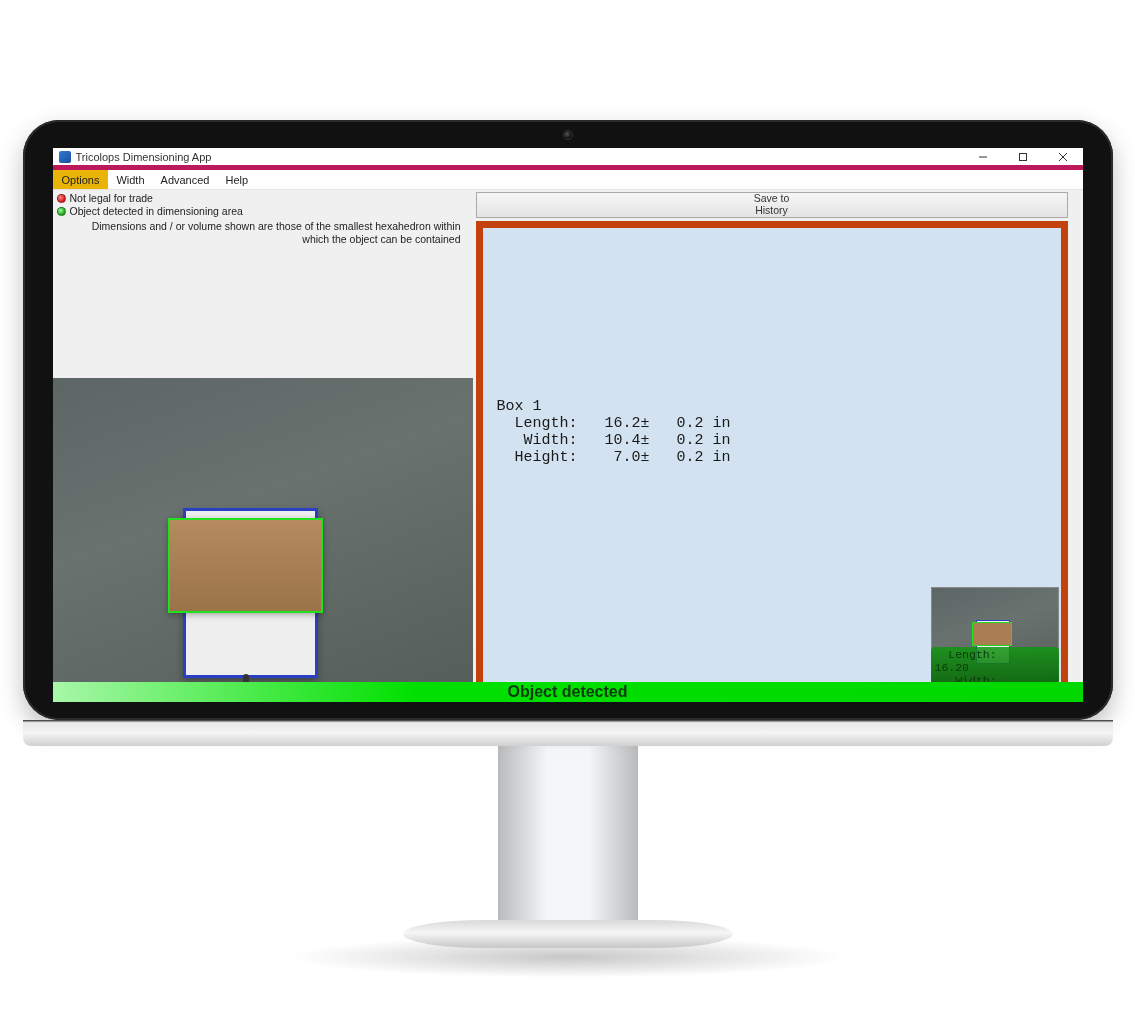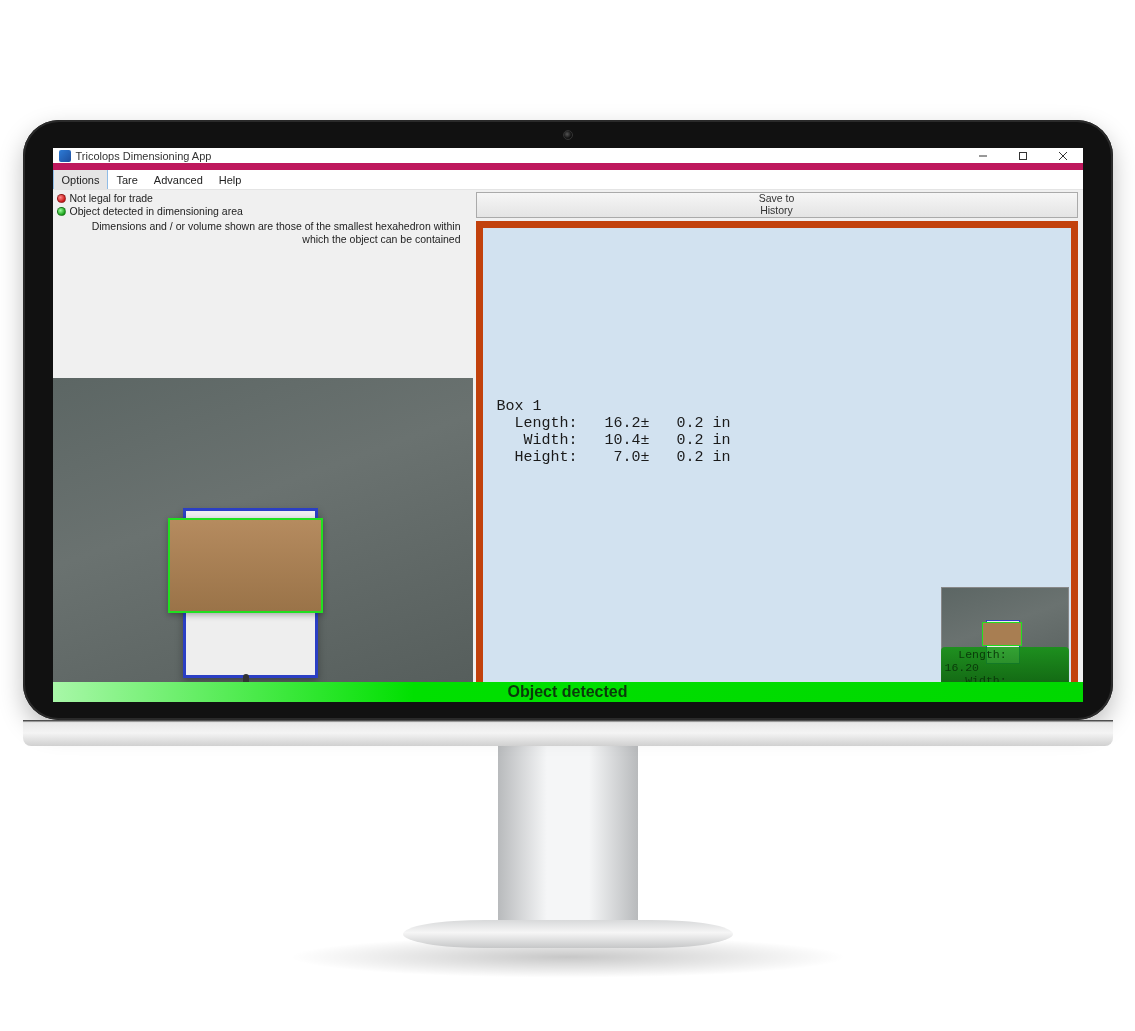--- a/index.html
+++ b/index.html
@@ -87,21 +87,21 @@
     right: 30px;
     top: 28px;
     bottom: 18px;
     background: #f0f0f0;
     overflow: hidden;
   }
 
   .titlebar {
     height: 22px;
     background: #fff;
-    border-bottom: 7px solid #be185d;
+    border-bottom: 5px solid #be185d;
     display: flex;
     align-items: center;
     padding: 0 0 0 6px;
     font-size: 11px;
     color: #333;
   }
   .app-icon {
     width: 12px;
     height: 12px;
     margin-right: 5px;
@@ -126,21 +126,21 @@
     align-items: stretch;
     border-bottom: 1px solid #e4e4e4;
     font-size: 11px;
   }
   .menu-item {
     padding: 0 8px;
     display: flex;
     align-items: center;
     color: #222;
   }
-  .menu-item.active { background: #e5e5e5; border: 1px solid #8fbce6; border-top:0; border-bottom:0;}
+  .menu-item.active { background: #eab308; border: 1px solid #8fbce6; border-top:0; border-bottom:0;}
   
   .body-area {
     display: flex;
     height: calc(100% - 42px);
   }
   .left-pane {
     width: 420px;
     background: #f0f0f0;
     display: flex;
     flex-direction: column;
@@ -212,21 +212,21 @@
     height: 28px;
     background: #333;
     border-radius: 3px;
   }
 
   .right-pane {
     flex: 1;
     background: #f0f0f0;
     display: flex;
     flex-direction: column;
-    padding: 2px 5px 4px 3px;
+    padding: 2px 15px 4px 3px;
     min-width:0;
   }
   .save-btn {
     height: 26px;
     border: 1px solid #aaa;
     background: linear-gradient(#f6f6f6,#e4e4e4);
     font-size: 10.5px;
     text-align: center;
     line-height: 1.1;
     display: flex;
@@ -325,21 +325,21 @@
         <div class="win-btn">
           <svg viewBox="0 0 10 10">
               <line x1="1" y1="1" x2="9" y2="9" stroke="#333" stroke-width="1"></line>
               <line x1="9" y1="1" x2="1" y2="9" stroke="#333" stroke-width="1"></line>
             </svg>
         </div>
       </div>
 
       <div class="menubar">
         <div class="menu-item active">Options</div>
-        <div class="menu-item">Tare</div>
+        <div class="menu-item">Width</div>
         <div class="menu-item">Advanced</div>
         <div class="menu-item">Help</div>
       </div>
 
       <div class="body-area">
 
         <div class="left-pane">
           <div class="status-block">
             <div class="status-line">
               <span class="dot red"></span>

